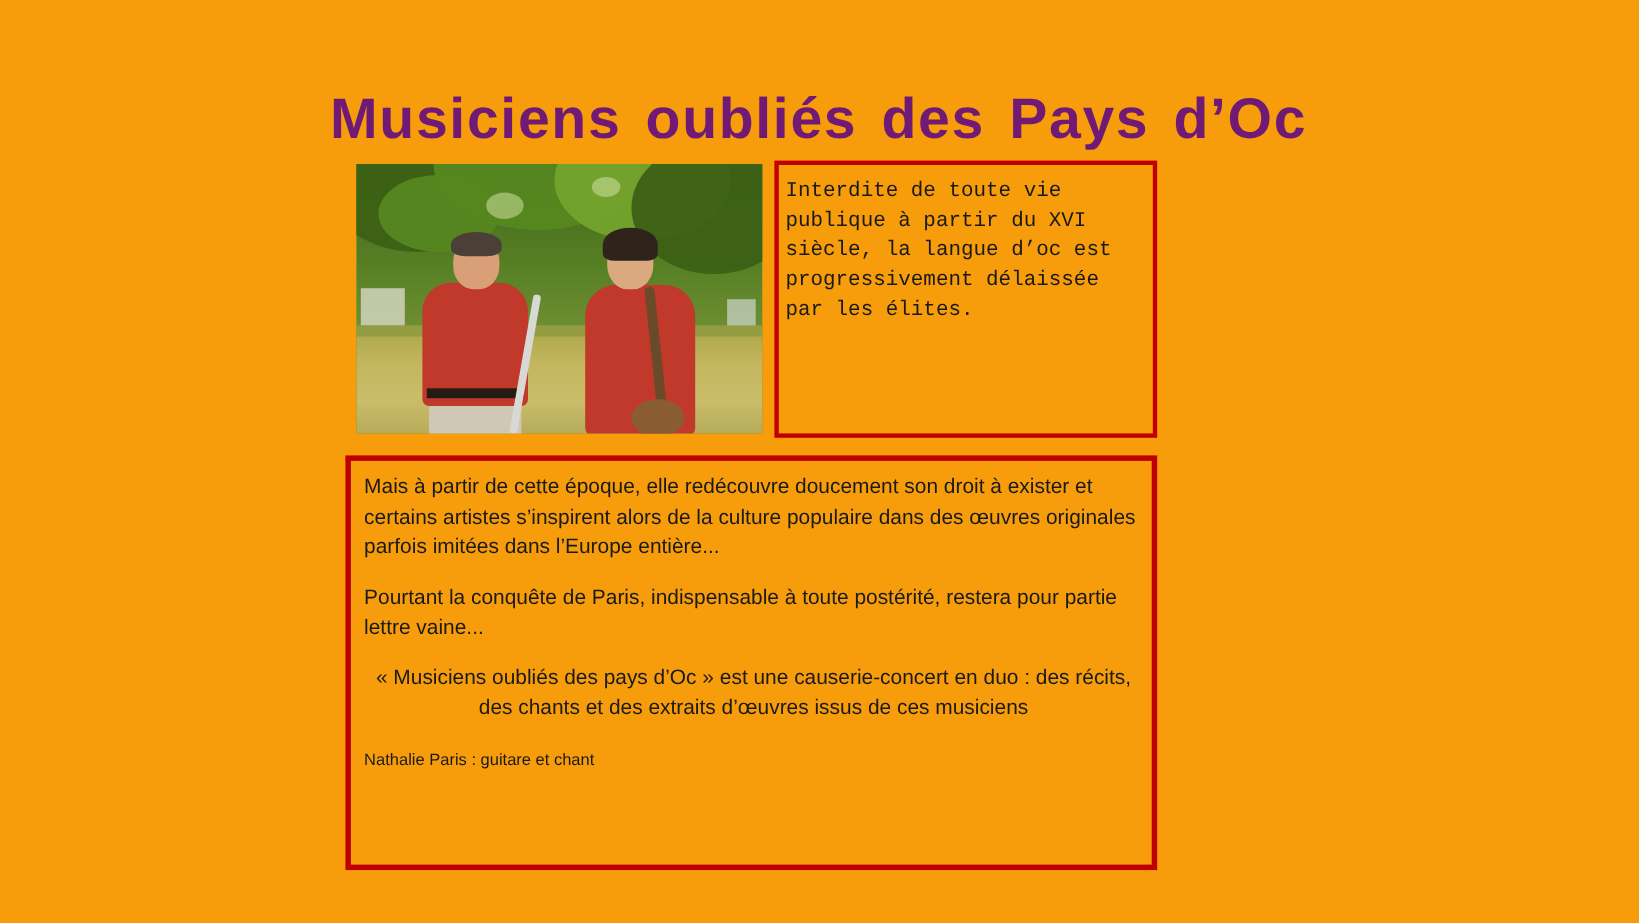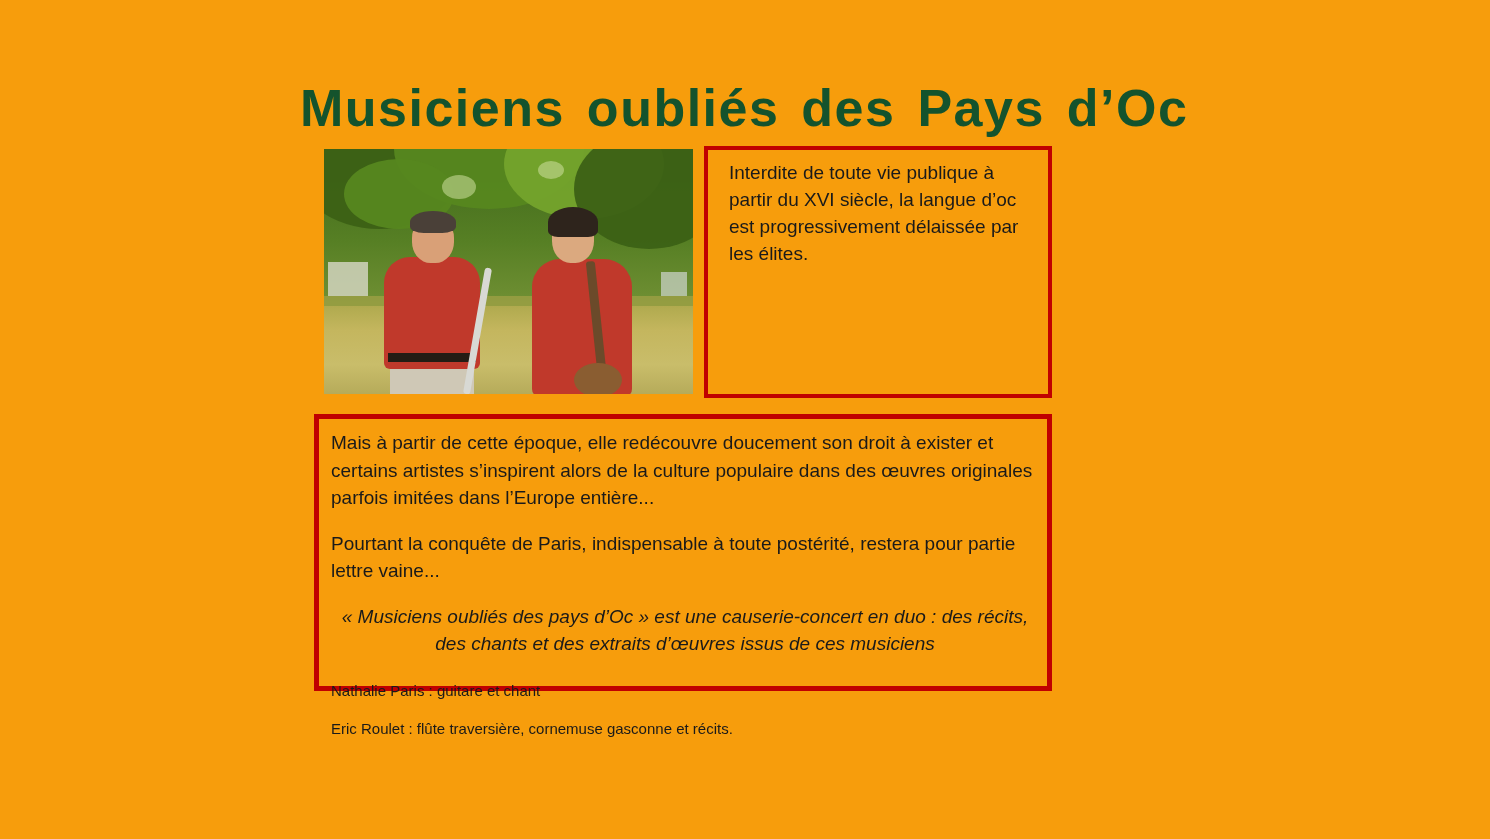--- a/index.html
+++ b/index.html
@@ -21,21 +21,21 @@
   }
 
   
   .title {
     position: absolute;
     left: 300px;
     top: 44px;
     width: 900px;
     font-size: 52px;
     line-height: 1.15;
-    color: #14532d;
+    color: #701a75;
     letter-spacing: 1.5px;
     word-spacing: 6px;
     white-space: nowrap;
   }
 
   
   .photo-frame {
     position: absolute;
     left: 324px;
     top: 149px;
@@ -179,49 +179,49 @@
 
   
   .box-right {
     position: absolute;
     left: 704px;
     top: 146px;
     width: 348px;
     height: 252px;
     border: 4px solid #C00000;
     box-sizing: border-box;
-    padding: 10px 8px 4px 21px;
+    padding: 10px 8px 4px 6px;
+    font-family: Liberation Mono, monospace;
   }
   .box-right p {
     margin: 0 0 14px 0;
     font-size: 19px;
     line-height: 1.42;
     color: #1A1A1A;
   }
 
   
   .box-bottom {
     position: absolute;
     left: 314px;
     top: 414px;
     width: 738px;
-    height: 277px;
+    height: 377px;
     border: 5px solid #C00000;
     box-sizing: border-box;
     padding: 10px 8px 6px 12px;
   }
   .box-bottom p {
     margin: 0 0 18px 0;
     font-size: 19px;
     line-height: 1.45;
     color: #1A1A1A;
   }
   .highlight {
     color: #C00000;
-    font-style: italic;
     text-align: center;
     margin-bottom: 22px !important;
     line-height: 1.45;
   }
   .credit {
     font-size: 15px !important;
     margin-bottom: 16px !important;
     line-height: 1.3;
   }
   .credit-last {
@@ -270,16 +270,15 @@
 
   <div class="box-right">
     <p>Interdite de toute vie publique à partir du XVI siècle, la langue d’oc est progressivement délaissée par les élites.</p>
   </div>
 
   <div class="box-bottom">
     <p>Mais à partir de cette époque, elle redécouvre doucement son droit à exister et certains artistes s’inspirent alors de la culture populaire dans des œuvres originales parfois imitées dans l’Europe entière...</p>
     <p>Pourtant la conquête de Paris, indispensable à toute postérité, restera pour partie lettre vaine...</p>
     <p class="highlight">« Musiciens oubliés des pays d’Oc » est une causerie-concert en duo : des récits, des chants et des extraits d’œuvres issus de ces musiciens</p>
     <p class="credit">Nathalie Paris : guitare et chant</p>
-    <p class="credit credit-last">Eric Roulet : flûte traversière, cornemuse gasconne et récits.</p>
   </div>
 
 </div>
 
 </body></html>

